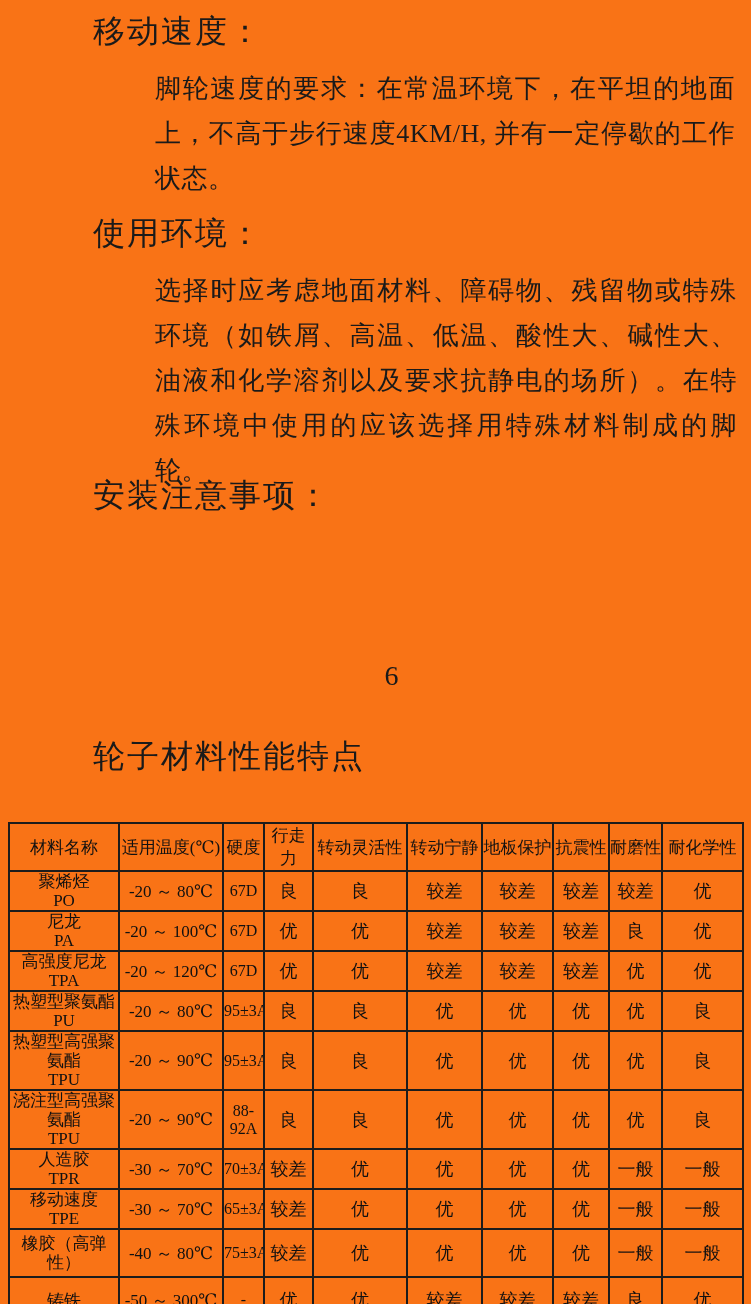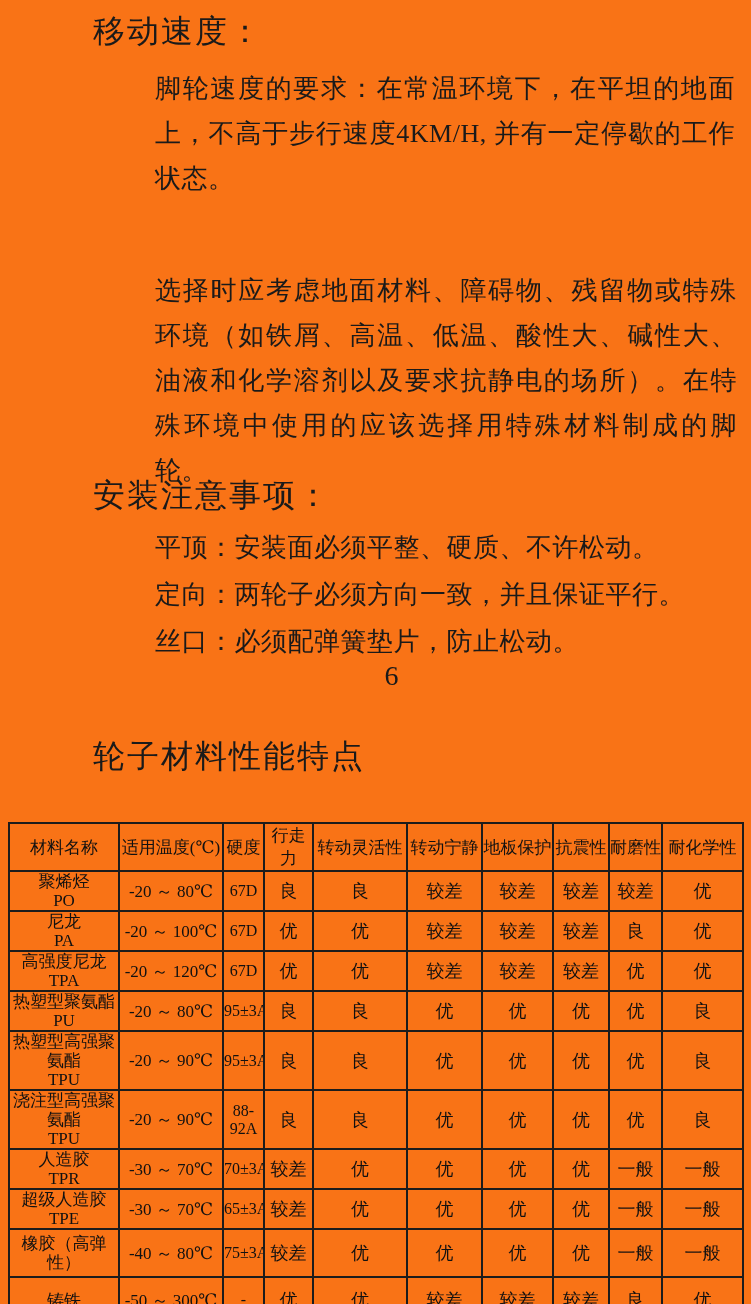--- a/index.html
+++ b/index.html
@@ -83,30 +83,26 @@
 </style>
 </head>
 <body>
 
 <div class="page">
 
   <h1 class="h h-move">移动速度：</h1>
 
   <p class="body-p p-move">脚轮速度的要求：在常温环境下，在平坦的地面上，不高于步行速度4KM/H, 并有一定停歇的工作状态。</p>
 
+  <h1 class="h h-env">使用环境：</h1>
 
   <p class="body-p p-env">选择时应考虑地面材料、障碍物、残留物或特殊环境（如铁屑、高温、低温、酸性大、碱性大、油液和化学溶剂以及要求抗静电的场所）。在特殊环境中使用的应该选择用特殊材料制成的脚轮。</p>
 
   <h1 class="h h-install">安装注意事项：</h1>
 
-  <div class="install-lines">
-    <p>平顶：安装面必须平整、硬质、不许松动。</p>
-    <p>定向：两轮子必须方向一致，并且保证平行。</p>
-    <p>丝口：必须配弹簧垫片，防止松动。</p>
-  </div>
 
   <div class="page-number">6</div>
 
   <h1 class="h h-table-title">轮子材料性能特点</h1>
 
   <table class="materials">
     <colgroup>
       <col style="width:110px">
         <col style="width:104px">
         <col style="width:41px">
@@ -218,21 +214,21 @@
           <td>70±3A</td>
           <td>较差</td>
           <td>优</td>
           <td>优</td>
           <td>优</td>
           <td>优</td>
           <td>一般</td>
           <td>一般</td>
         </tr>
         <tr>
-          <td>超级人造胶
+          <td>移动速度
 TPE</td>
           <td>-30 ～ 70℃</td>
           <td>65±3A</td>
           <td>较差</td>
           <td>优</td>
           <td>优</td>
           <td>优</td>
           <td>优</td>
           <td>一般</td>
           <td>一般</td>

